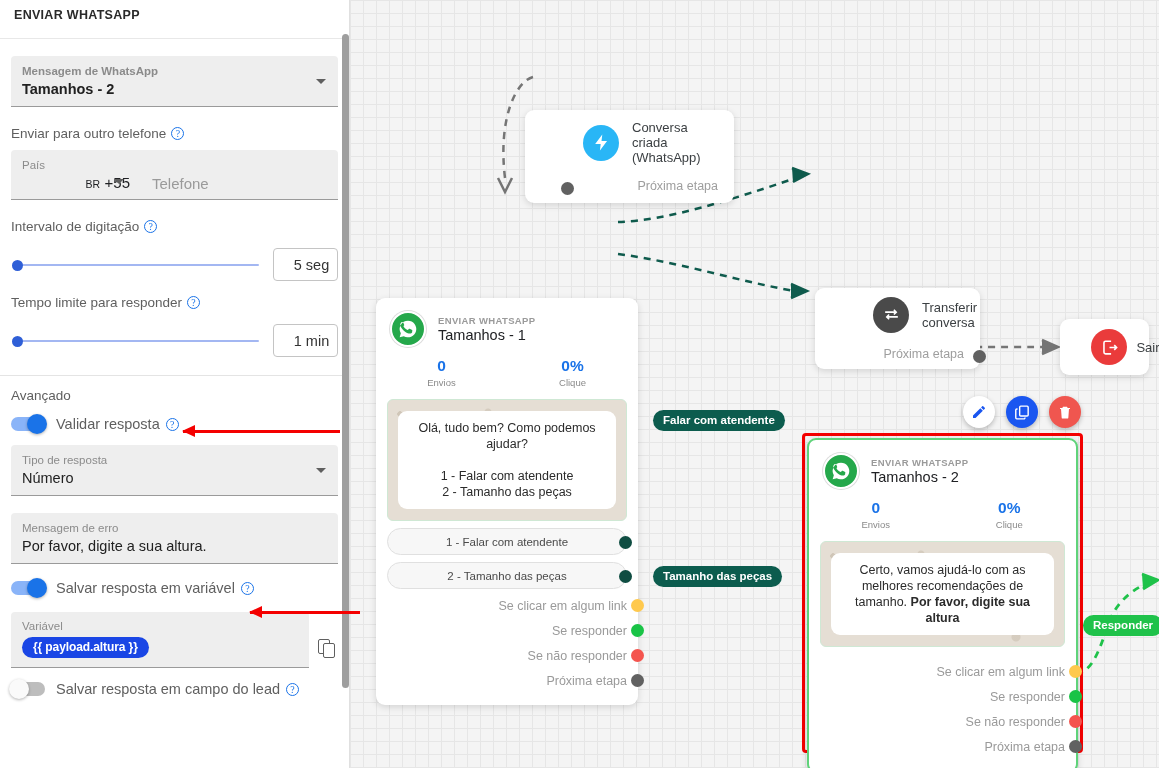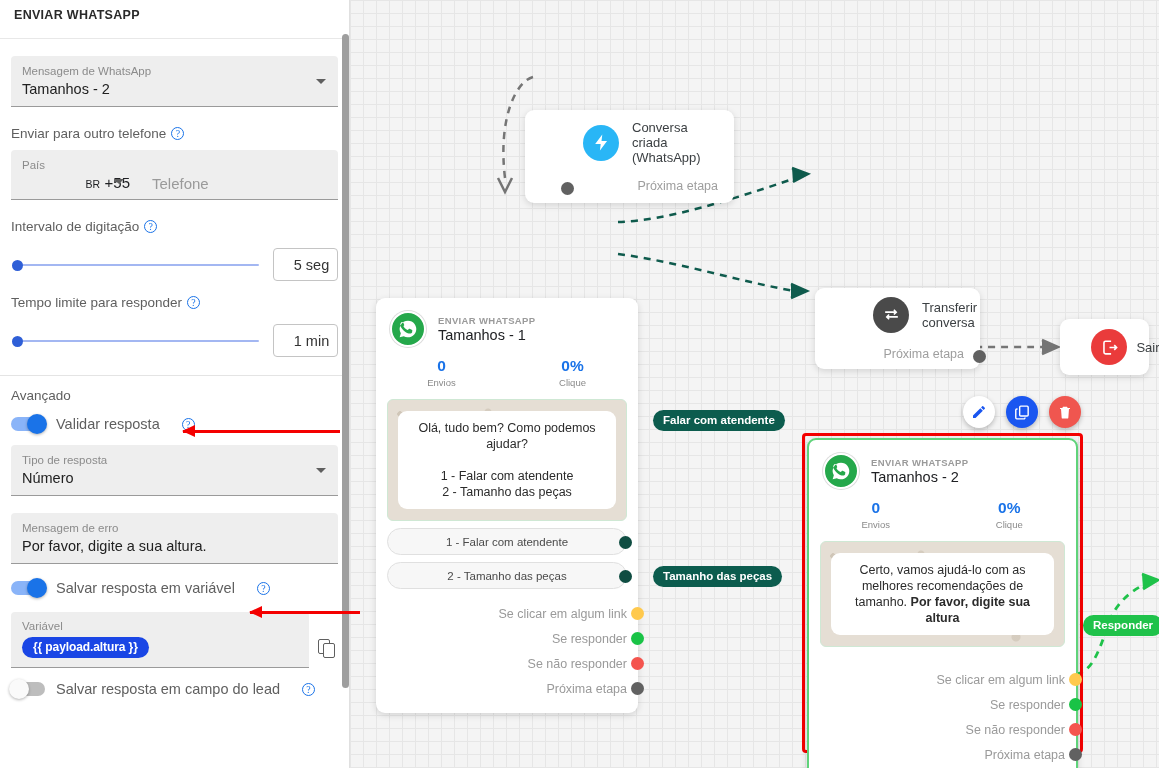--- a/index.html
+++ b/index.html
@@ -97,21 +97,21 @@
   .toggle-row { display: flex; align-items: center; gap: 11px; margin-top: 13px; }
   .toggle { width: 34px; height: 14px; border-radius: 7px; position: relative; flex: none; }
   .toggle.on { background: #8ab4f8; }
   .toggle.off { background: #bdbdbd; }
   .toggle .knob {
     position: absolute; top: -3px; width: 20px; height: 20px; border-radius: 50%;
     box-shadow: 0 1px 3px rgba(0,0,0,.3);
   }
   .toggle.on .knob { right: -2px; background: #1a73e8; }
   .toggle.off .knob { left: -2px; background: #fafafa; }
-  .toggle-label { font-size: 14.5px; color: #5f5f5f; display: flex; align-items: center; gap: 22px; }
+  .toggle-label { font-size: 14.5px; color: #5f5f5f; display: flex; align-items: center; gap: 6px; }
 
   .var-wrap { display: flex; align-items: flex-end; gap: 9px; margin-top: 16px; }
   .var-field {
     flex: 1; background: #eeeeee; border-bottom: 1px solid #9a9a9a;
     border-radius: 4px 4px 0 0; padding: 7px 11px 9px 11px;
   }
   .chip {
     display: inline-block; background: #1a46e5; color: #fff;
     border-radius: 11px; padding: 3px 11px 4px 11px;
     font-size: 12px; font-weight: bold; letter-spacing: -.1px;
@@ -199,21 +199,21 @@
     margin: 7px 11px 0 11px; height: 27px; border: 1px solid #e0e0e0;
     border-radius: 14px; background: #f7f7f7;
     display: flex; align-items: center; justify-content: center;
     font-size: 11.5px; color: #4a4a4a; position: relative;
   }
   .wa-ev {
     position: relative; height: 25px; margin: 0 11px;
     display: flex; align-items: center; justify-content: flex-end;
     font-size: 12.5px; color: #9a9a9a;
   }
-  .wa-ev:first-of-type { margin-top: 12px; }
+  .wa-ev:first-of-type { margin-top: 4px; }
   .wa-evs { padding-bottom: 12px; }
 
   .node-selected {
     position: absolute; border: 3px solid #f40000; border-radius: 4px;
   }
   .inner-green { border: 2px solid #5fd37a !important; }
 
   .edge-label {
     position: absolute; border-radius: 12px; padding: 4px 10px 5px 10px;
     font-size: 11.5px; color: #fff; font-weight: bold; white-space: nowrap;
@@ -425,21 +425,21 @@
       </div>
     </div>
   </div>
 
   <div id="sidebar">
     <div class="sb-header">ENVIAR WHATSAPP</div>
     <div class="sb-divider"></div>
 
     <div class="sb-body">
 
-      <div class="field" style="margin-top:17px;">
+      <div class="field" style="margin-top:17px;font-weight:bold;">
         <div class="field-label">Mensagem de WhatsApp</div>
         <div class="field-value">Tamanhos - 2</div>
         <div class="caret"></div>
       </div>
 
       <div class="section-label">
         <span>Enviar para outro telefone</span>
         <span class="help-icon">?</span>
       </div>
 

